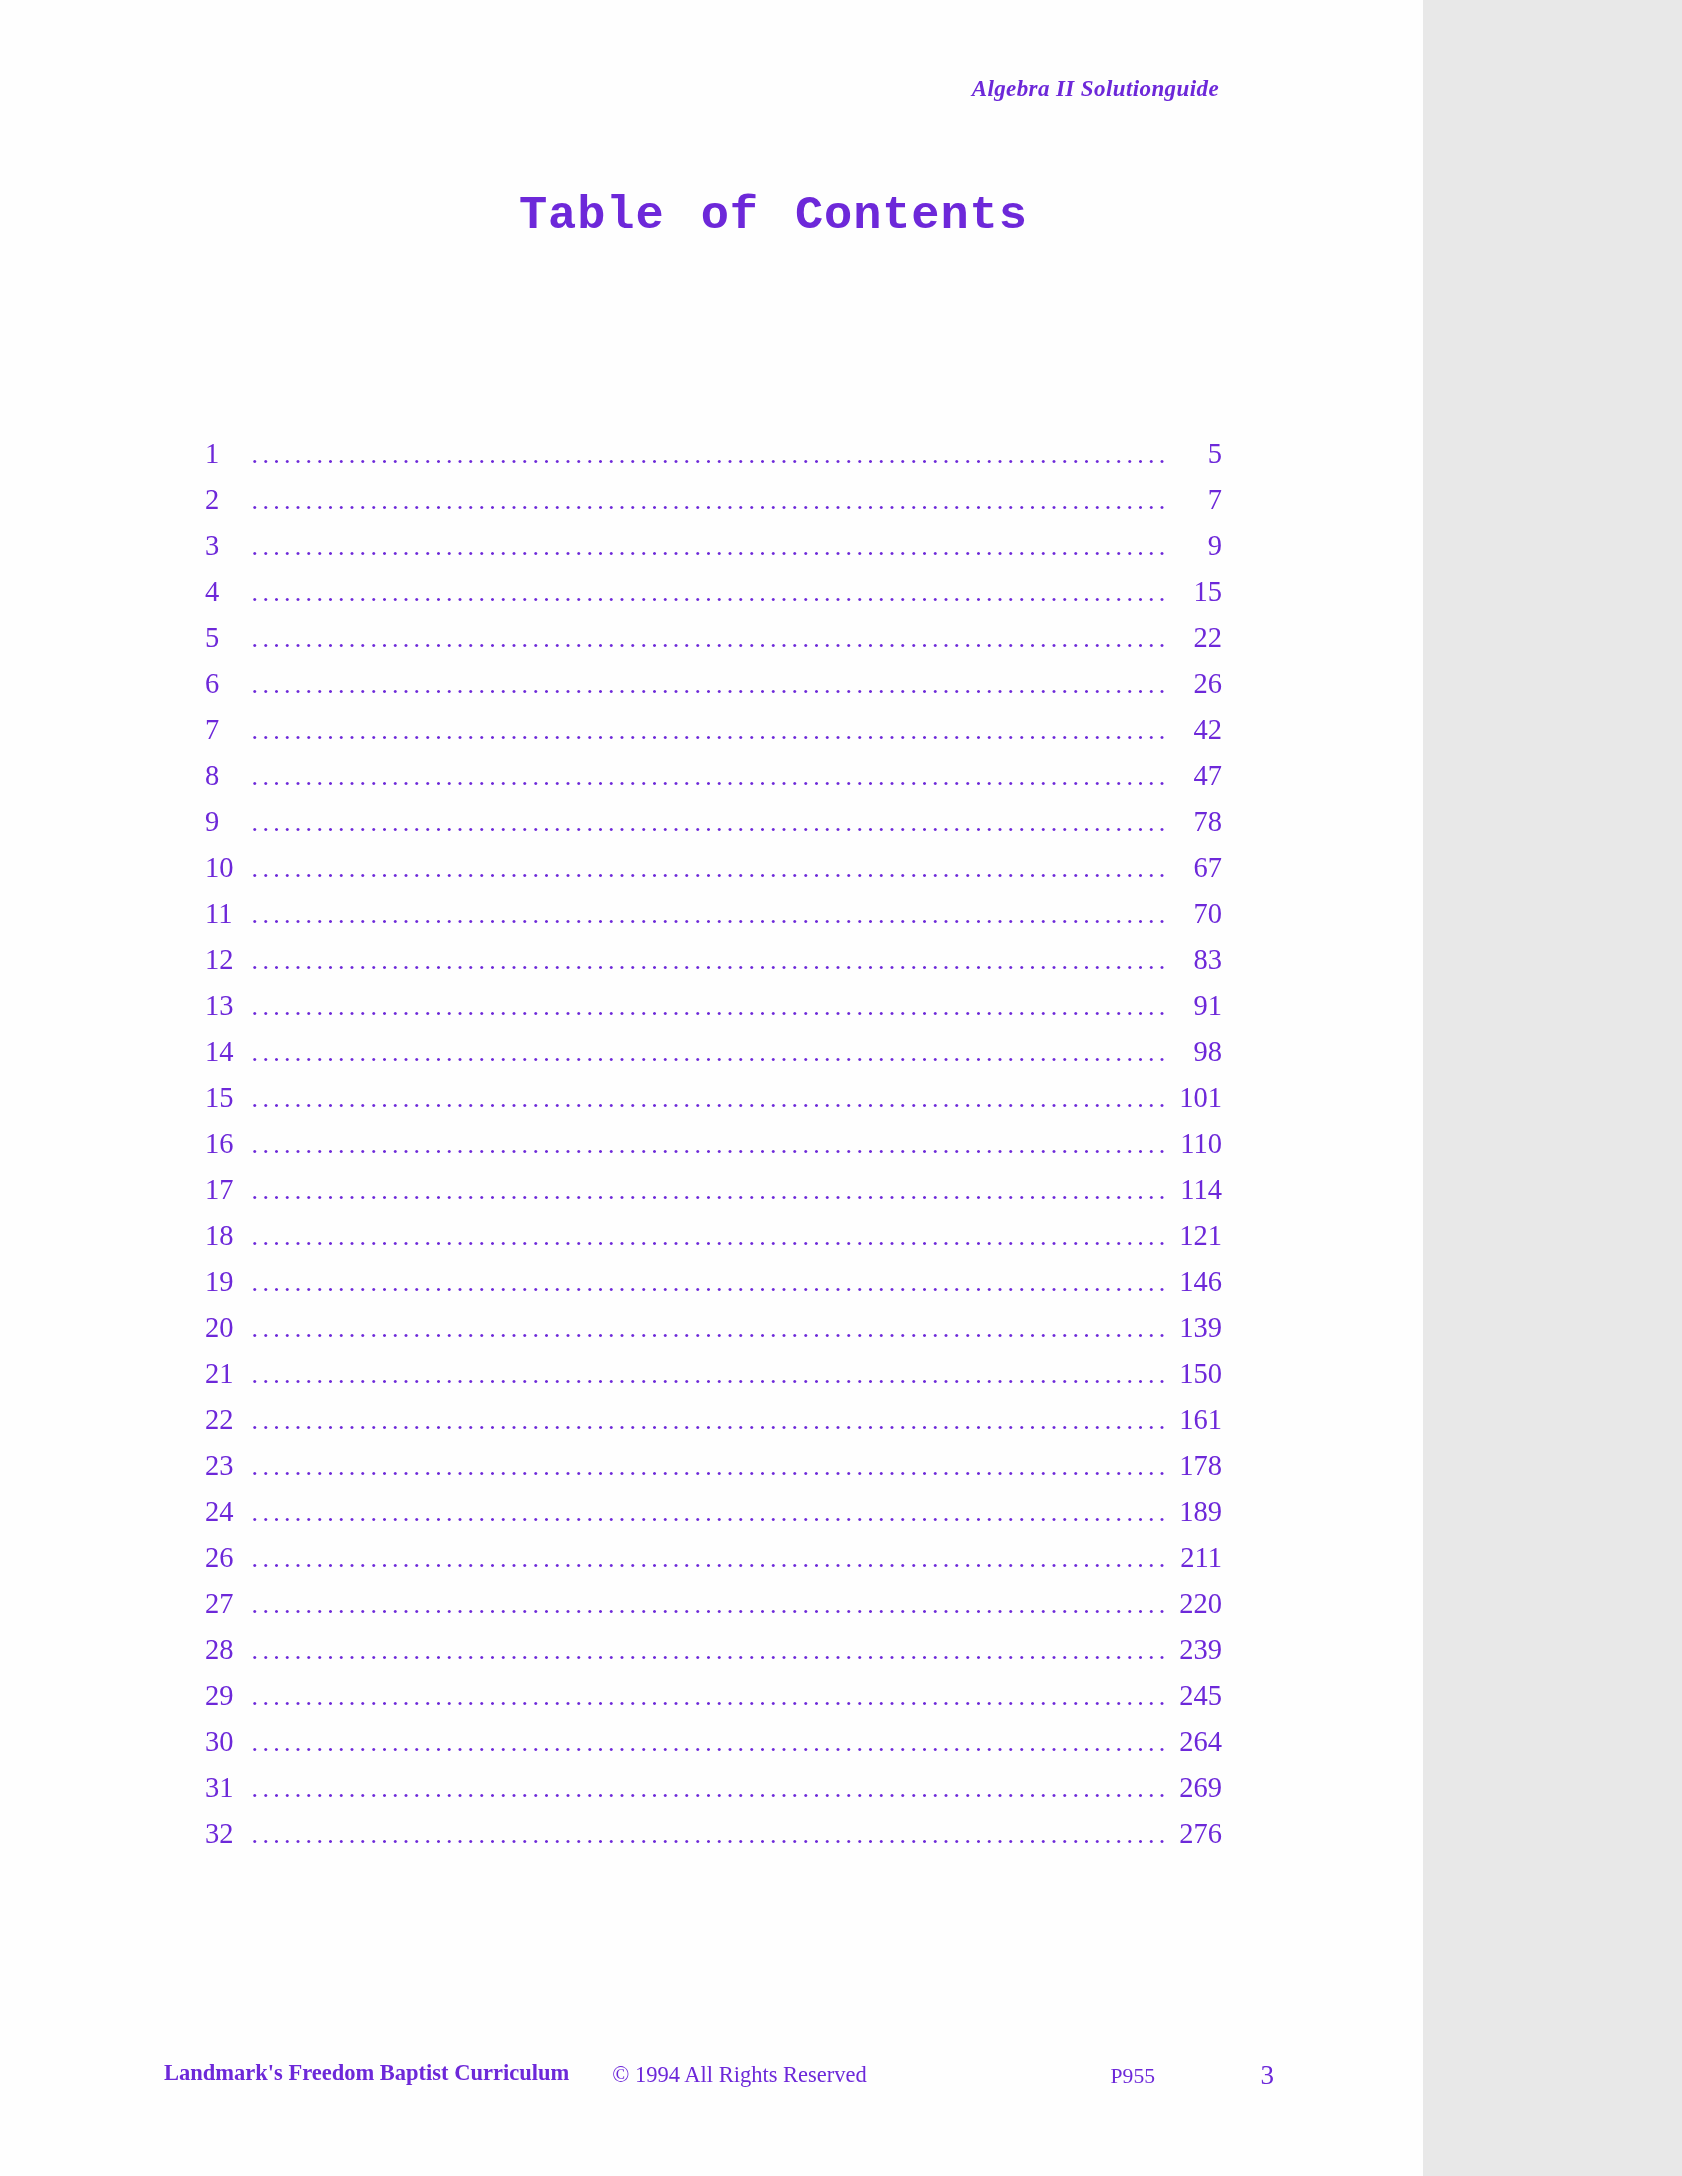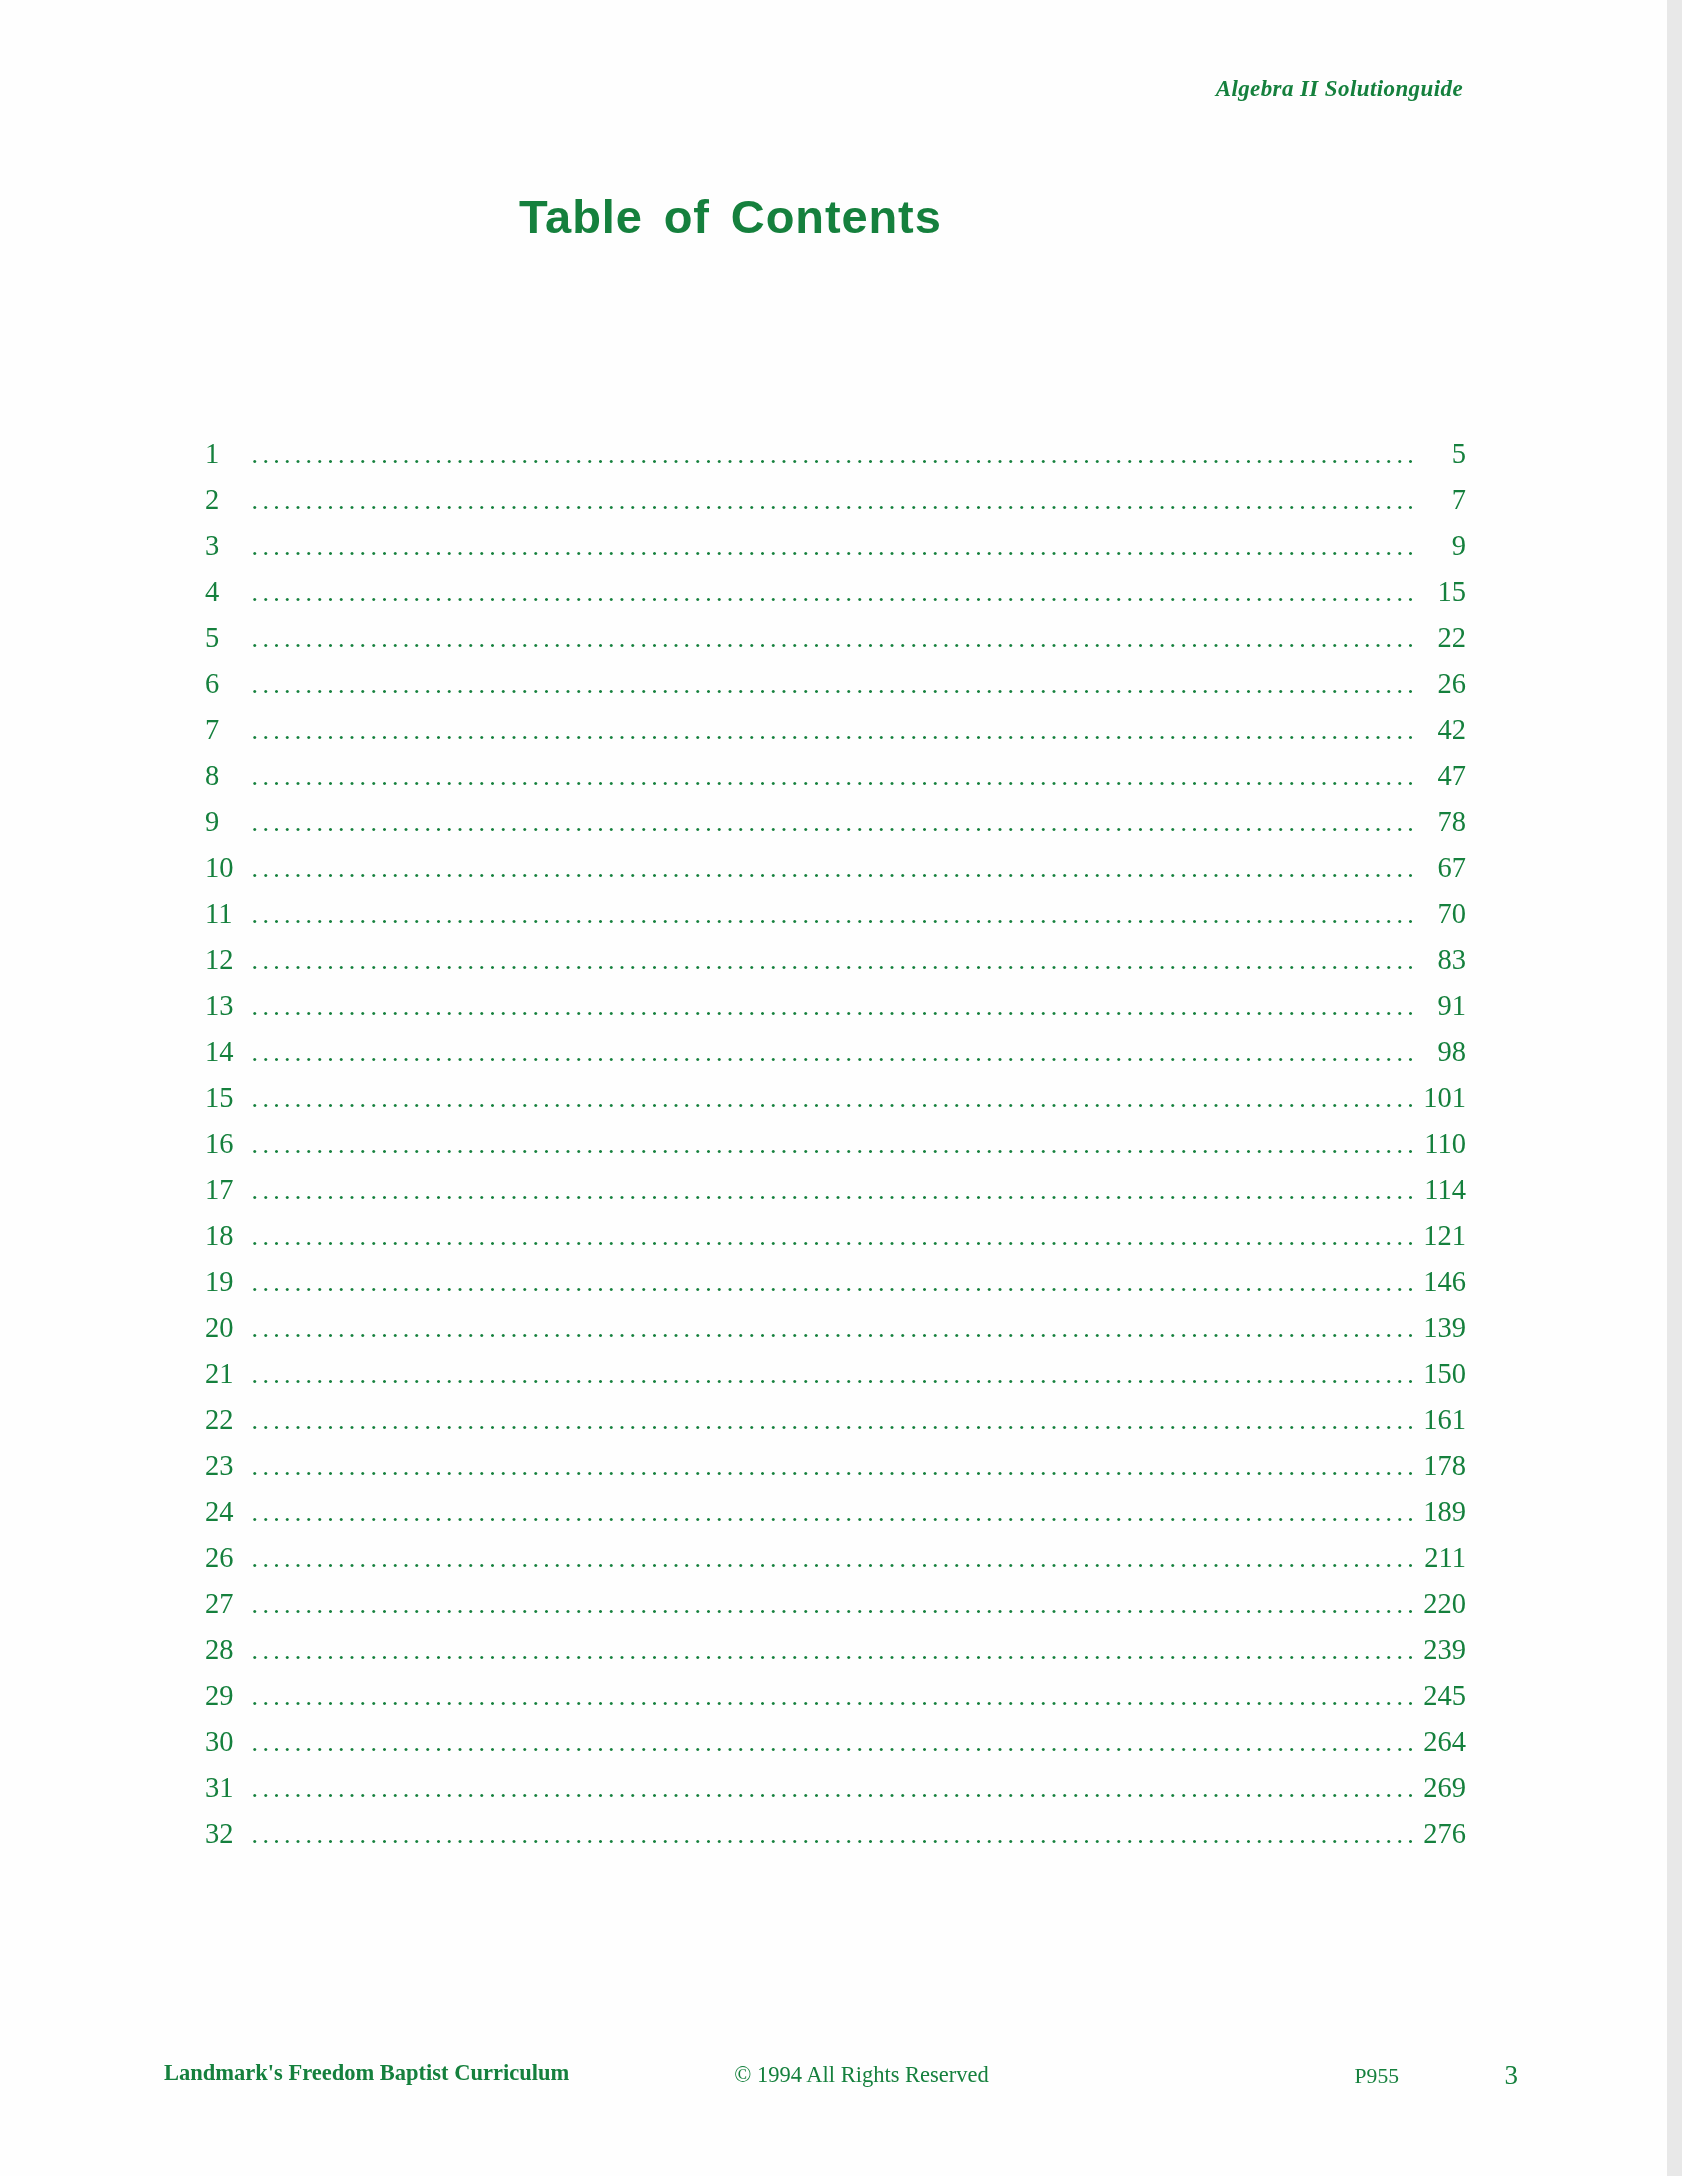--- a/index.html
+++ b/index.html
@@ -1,38 +1,38 @@
 <!DOCTYPE html>
 <html style="font-size:14px"><head>
 <meta charset="utf-8">
 <style>
   html, body { margin: 0; padding: 0; background: #e8e8e8; }
   .page {
     position: relative;
-    width: 1667px;
+    width: 1423px;
     height: 2176px;
     background: #fefefe;
-    color: #15803d;
+    color: #6d28d9;
     font-family: "Liberation Serif", serif;
     overflow: hidden;
   }
   .running-header {
     position: absolute;
     top: 76px;
     right: 204px;
     font-size: 23px;
     font-style: italic;
     font-weight: bold;
     letter-spacing: 0.4px;
   }
   .page-title {
     position: absolute;
     top: 189px;
     left: 519px;
-    font-family: Liberation Sans, sans-serif;
+    font-family: Liberation Mono, monospace;
     font-weight: bold;
     font-size: 47px;
     letter-spacing: 0.9px;
     word-spacing: 7px;
   }
   .col-header {
     position: absolute;
     font-size: 30px;
     font-weight: bold;
     border-bottom: 3.5px solid #111;

